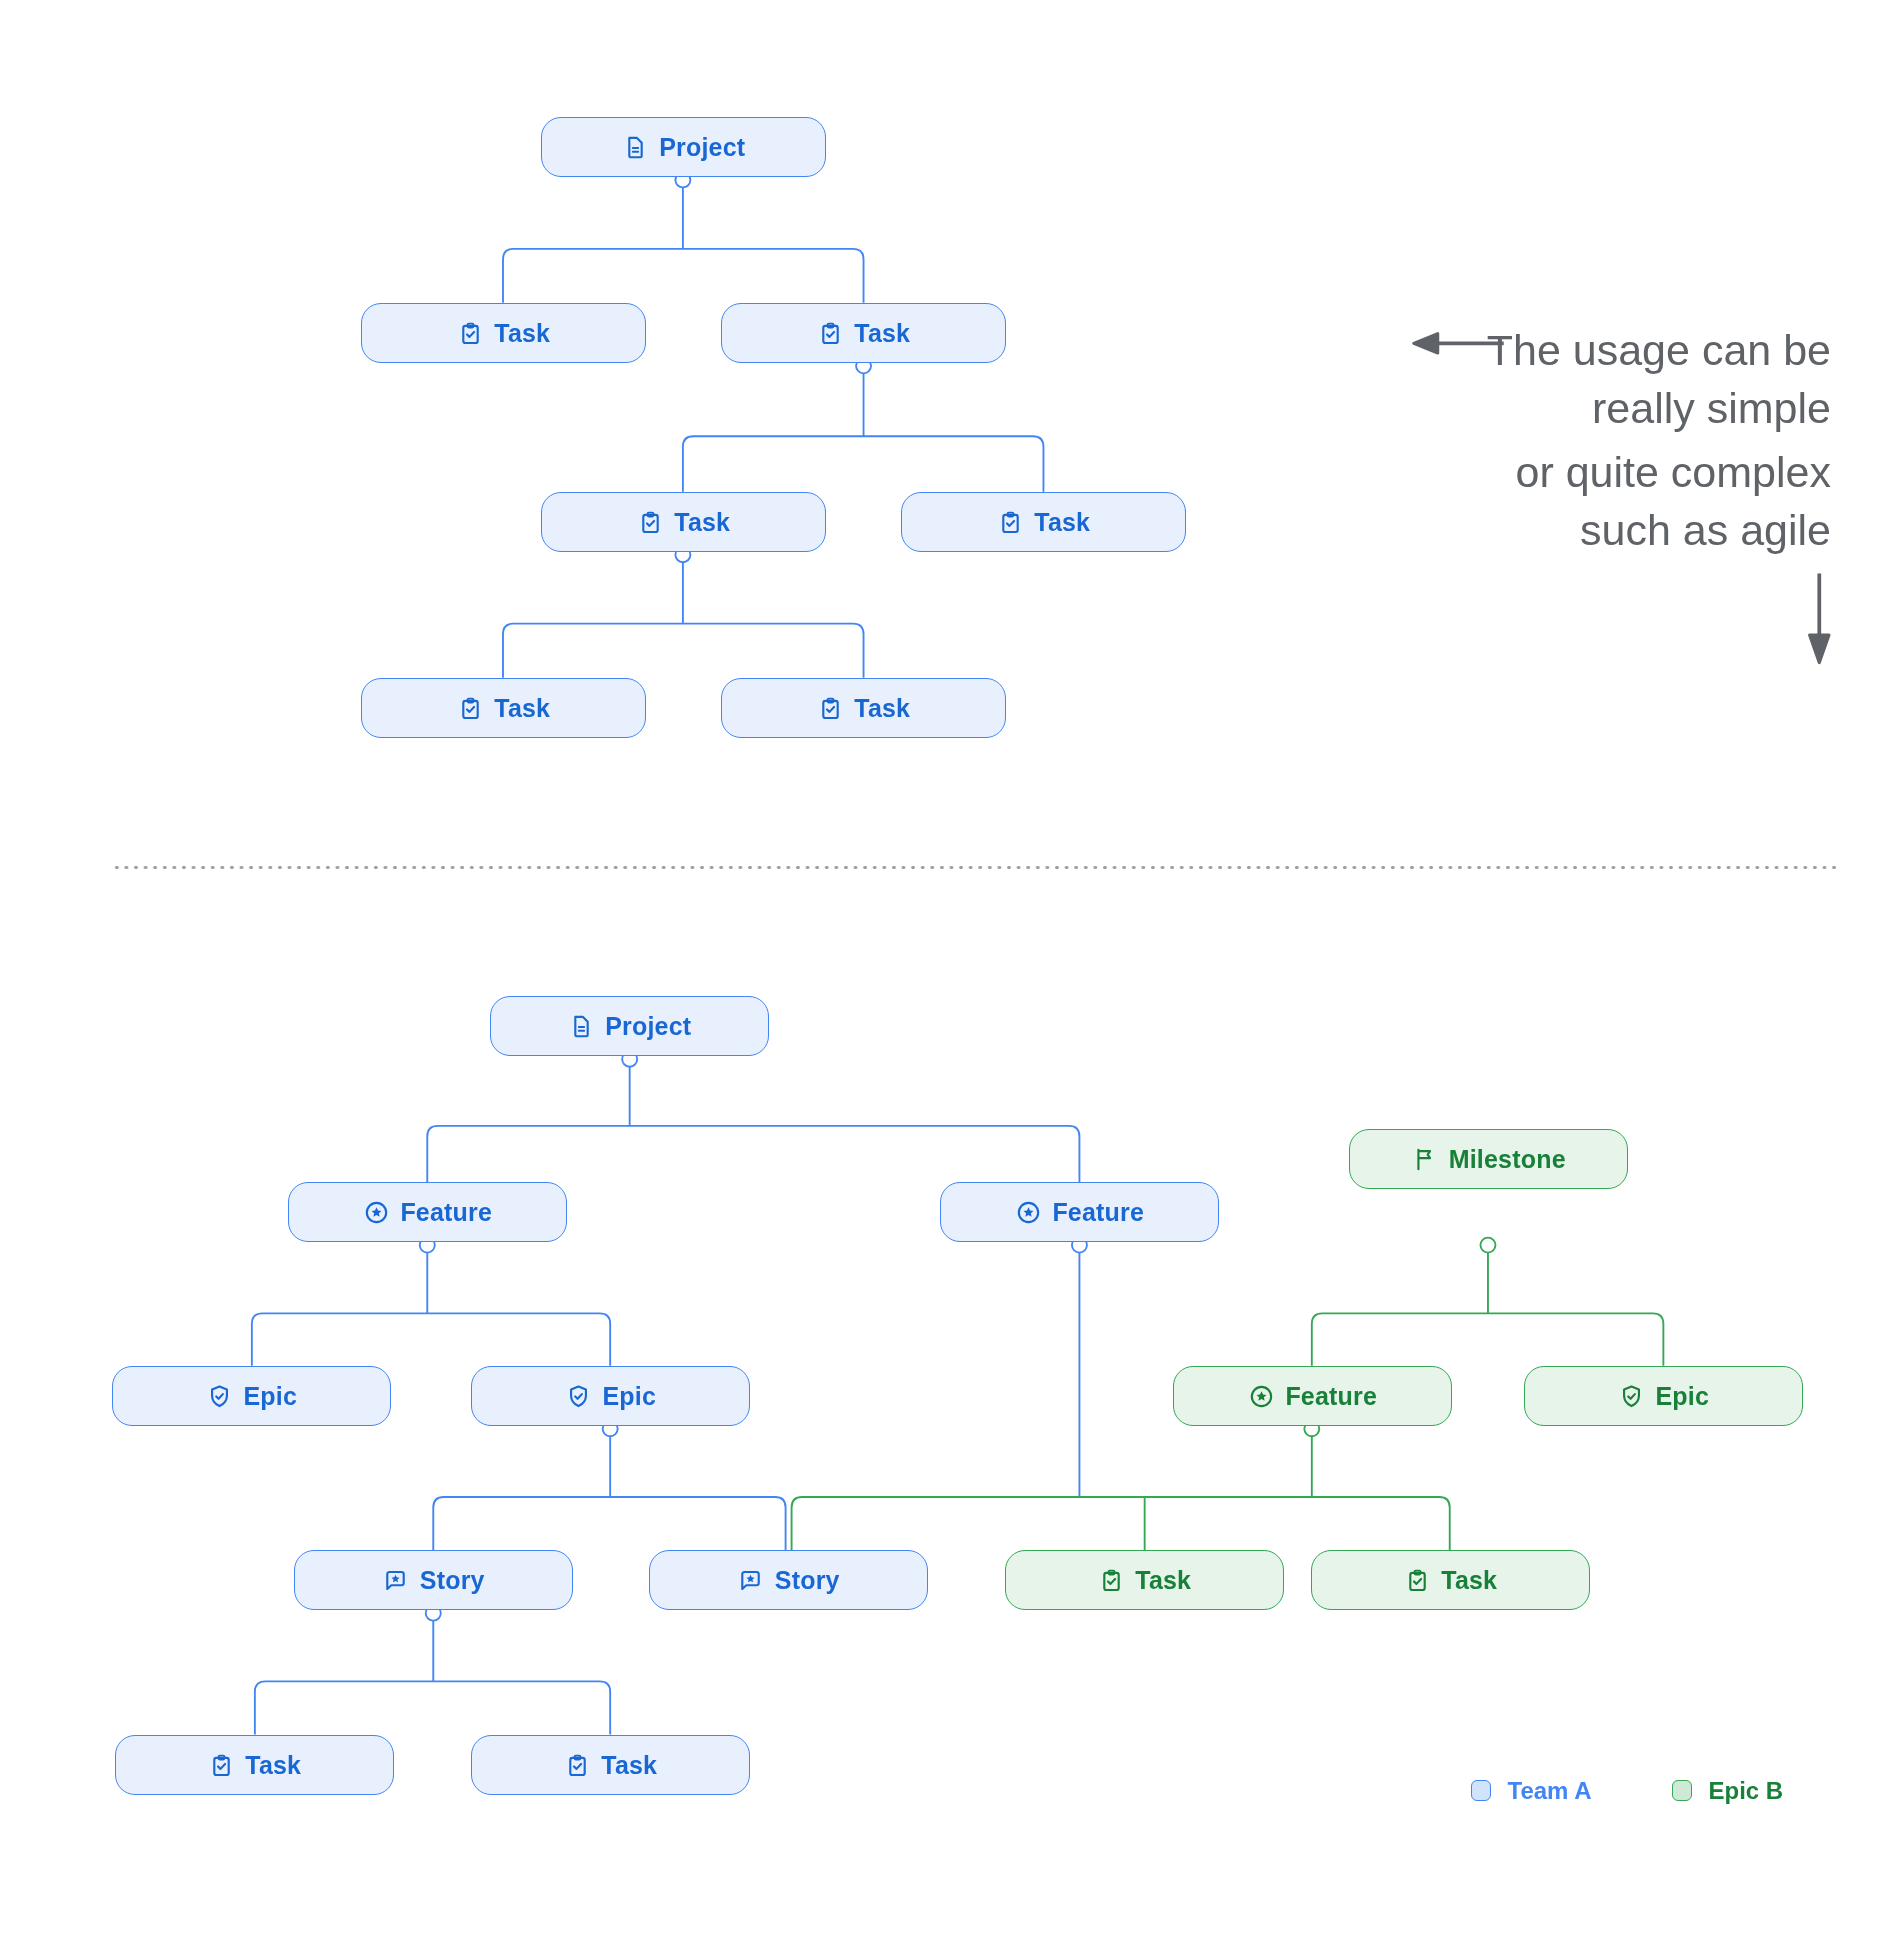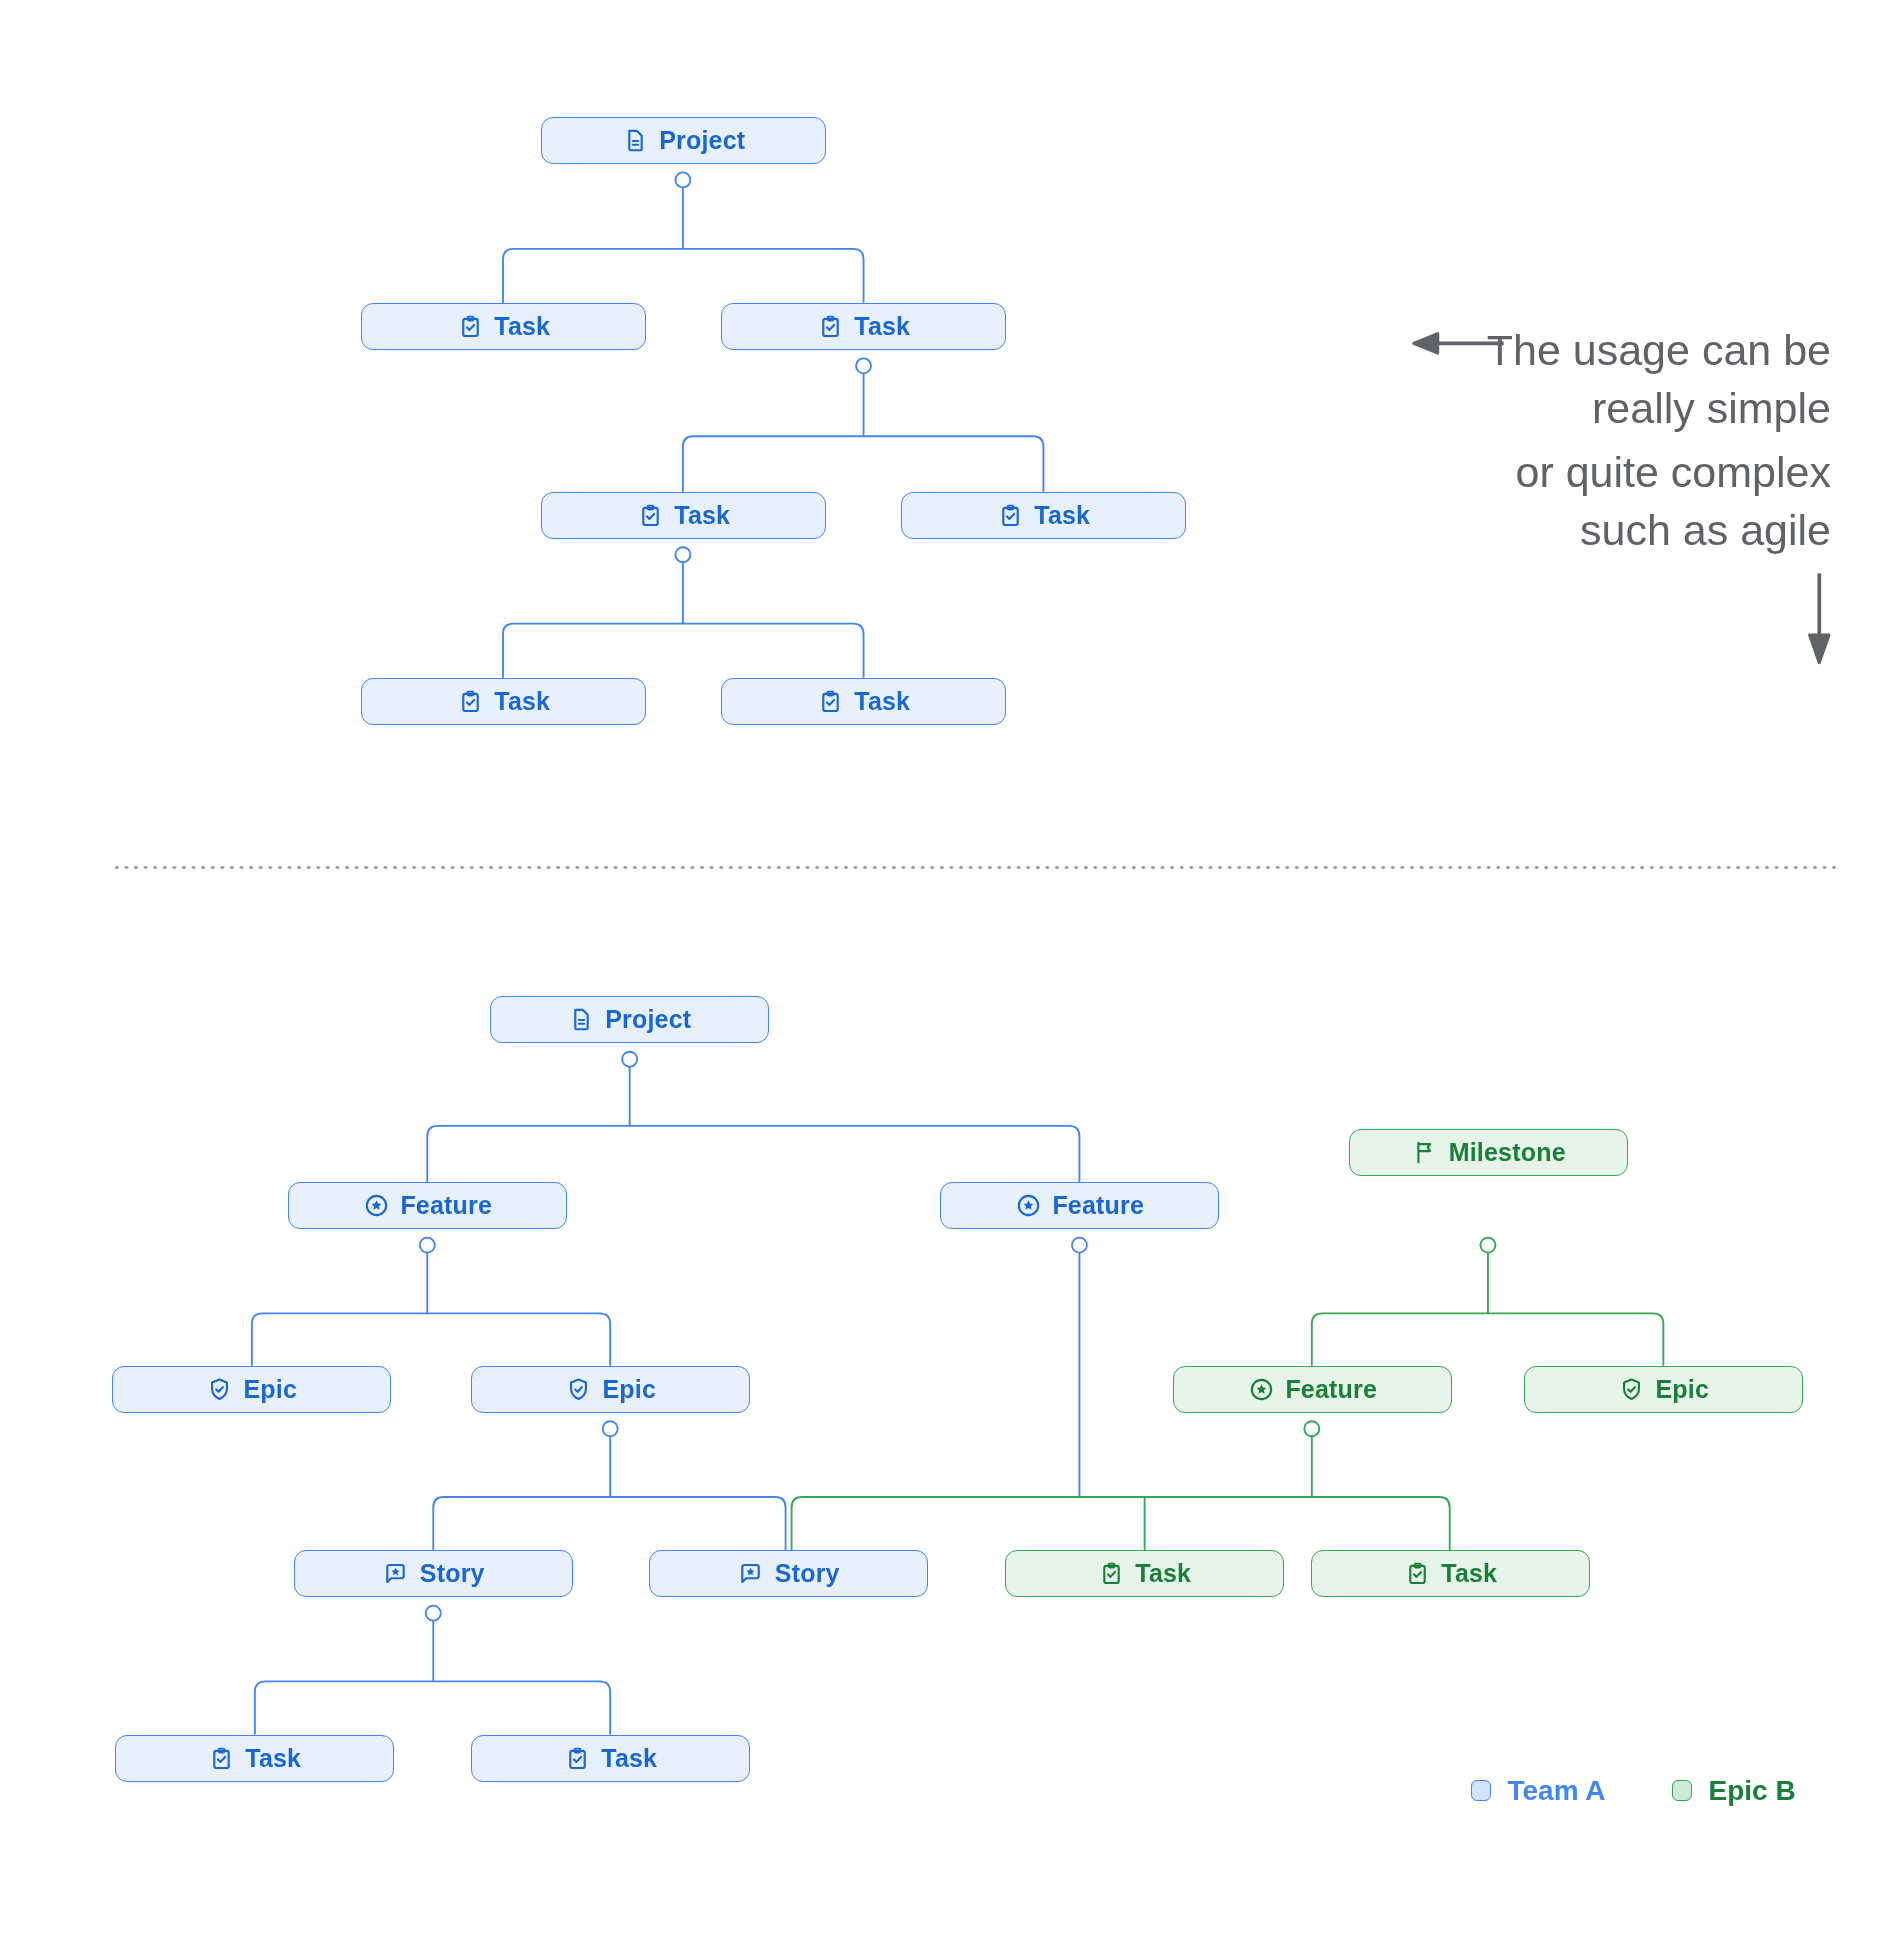--- a/index.html
+++ b/index.html
@@ -14,26 +14,26 @@
   #edges{position:absolute;left:0;top:0;width:1898px;height:1955px;}
   .edge-blue{stroke:var(--blue-line);stroke-width:2.5;fill:none;}
   .edge-green{stroke:var(--green-line);stroke-width:2.5;fill:none;}
   .joint-blue{fill:#ffffff;stroke:var(--blue-line);stroke-width:2.5;}
   .joint-green{fill:#ffffff;stroke:var(--green-line);stroke-width:2.5;}
   .arrow-line{stroke:var(--annotation-text);stroke-width:5;fill:none;}
   .arrow-head{fill:var(--annotation-text);stroke:var(--annotation-text);stroke-width:4;stroke-linejoin:round;}
 
   .node{
     position:absolute;
-    height:47px;
+    height:60px;
     display:flex;
     align-items:center;
     justify-content:center;
     gap:10.5px;
-    border-radius:12px;
+    border-radius:20px;
     font-size:25px;
     font-weight:bold;
     letter-spacing:0.2px;
     box-sizing:border-box;
   }
   .node.blue{background:var(--blue-fill);border:1.9px solid var(--blue-border);color:var(--blue-text);}
   .node.green{background:var(--green-fill);border:1.9px solid var(--green-border);color:var(--green-text);}
   .node .nicon{width:27px;height:27px;flex:0 0 auto;}
 
   #annotation{
@@ -59,21 +59,21 @@
     background-size:9.6px 4.5px;
     background-repeat:repeat-x;
   }
 
   .legend-item{
     position:absolute;
     top:1778px;
     display:flex;
     align-items:center;
     gap:16.5px;
-    font-size:28px;
+    font-size:24px;
     font-weight:bold;
     height:25.5px;
   }
   .legend-swatch{
     width:20px;height:21px;border-radius:6px;box-sizing:border-box;
   }
   .legend-item.team-a{left:1471px;color:var(--legend-a-text);}
   .legend-item.team-b{left:1672px;color:var(--legend-b-text);}
   .legend-item.team-a .legend-swatch{background:var(--legend-a-fill);border:1.9px solid var(--blue-border);}
   .legend-item.team-b .legend-swatch{background:var(--legend-b-fill);border:1.9px solid var(--green-border);}

